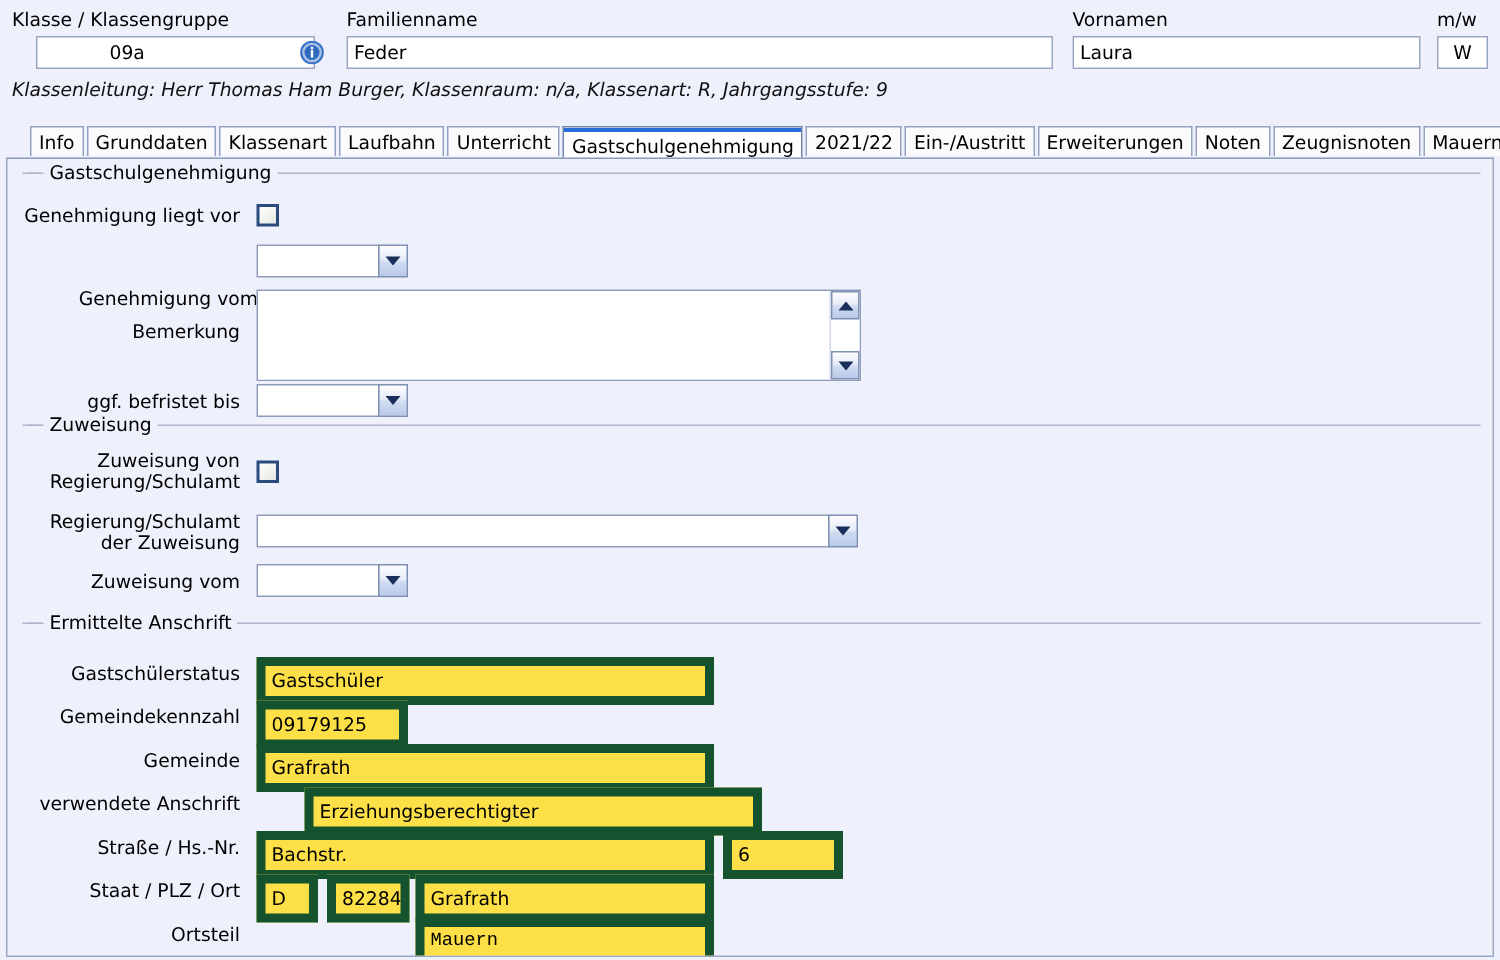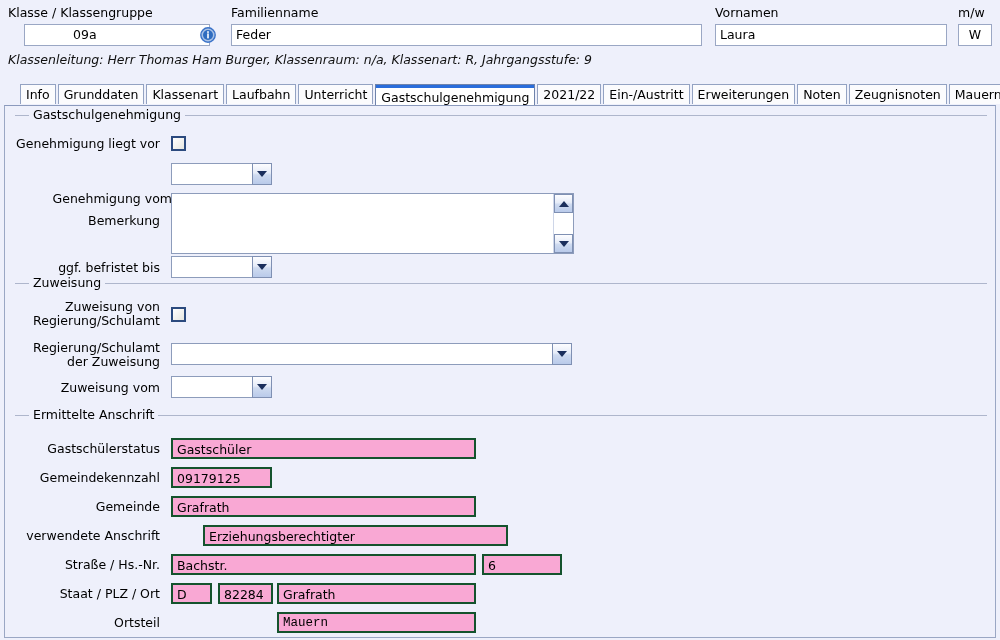--- a/index.html
+++ b/index.html
@@ -245,25 +245,25 @@
     display: flex;
     align-items: center;
     justify-content: center;
   }
   .sb-btn.up { top: 0; }
   .sb-btn.down { bottom: 0; }
 
   
   .rof {
     position: absolute;
-    height: 21px;
+    height: 32px;
     line-height: 19px;
     box-sizing: border-box;
-    background: #f9a8d4;
-    border: 2px solid #14532d;
+    background: #fde047;
+    border: 6px solid #14532d;
     padding: 0 4px;
     font-size: 12.5px;
     color: #000;
     overflow: hidden;
     white-space: nowrap;
   }
 </style>
 </head>
 <body>
 

